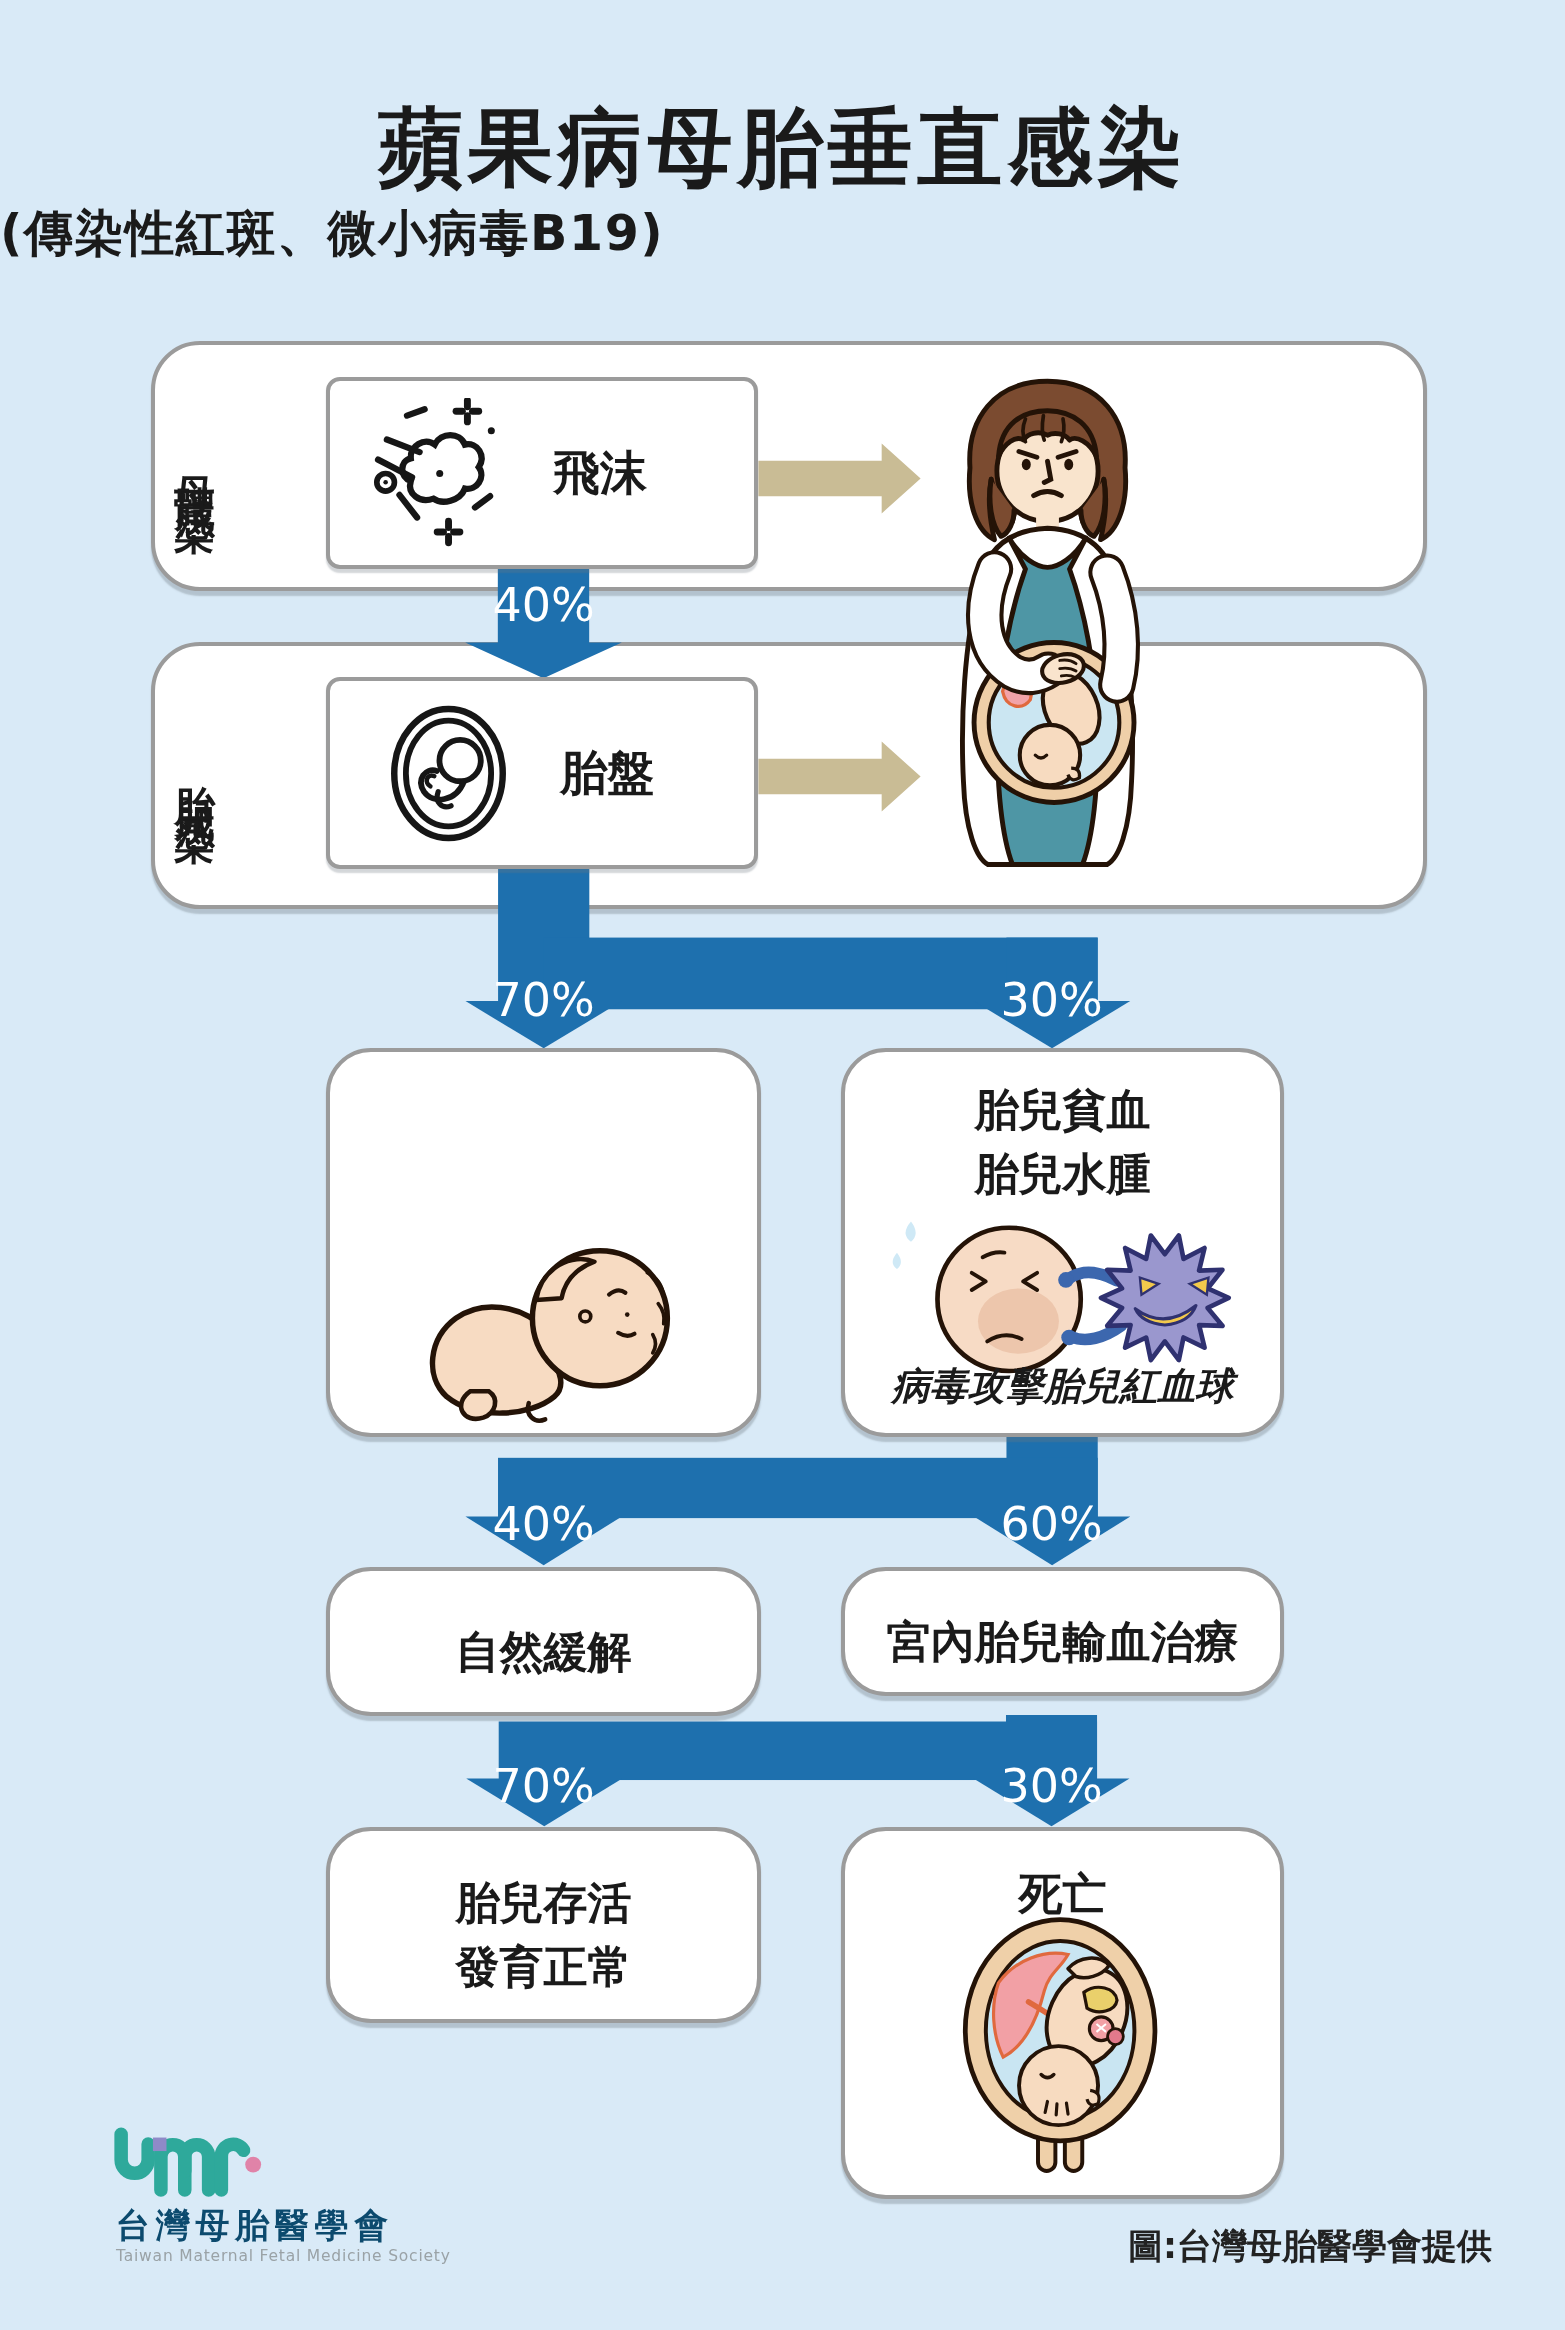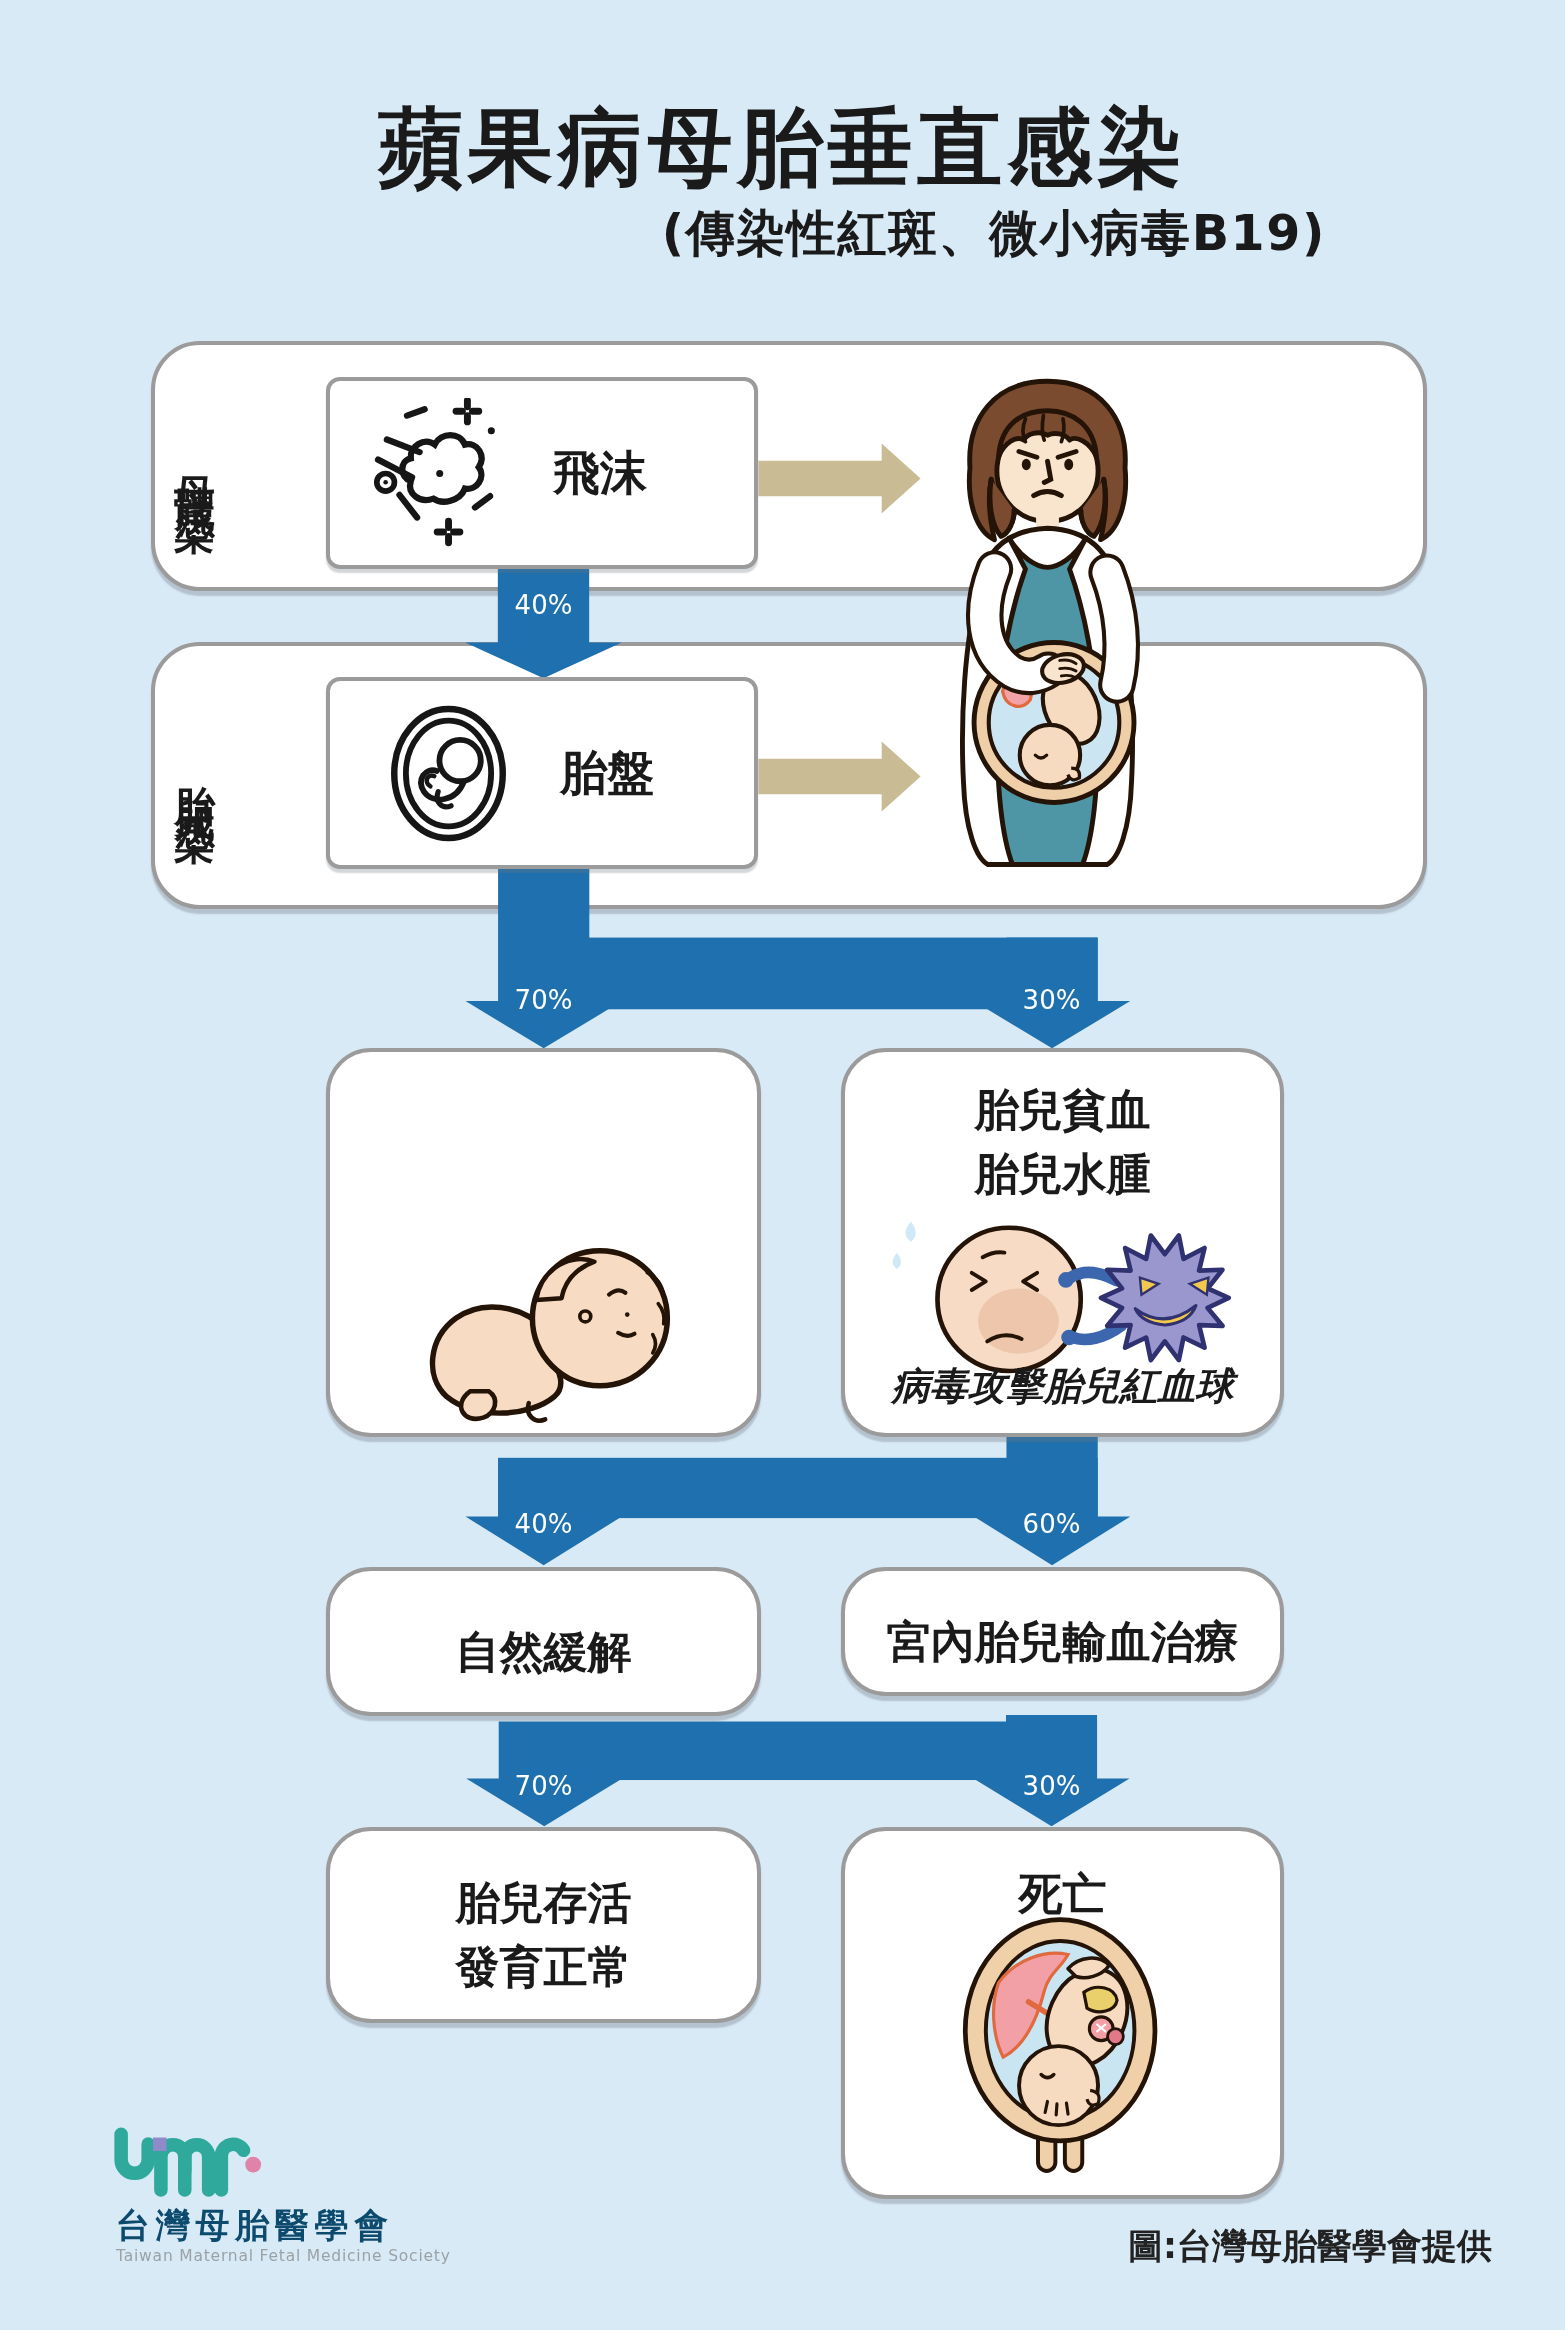--- a/index.html
+++ b/index.html
@@ -7,38 +7,38 @@
     --box-border:#9B9B9B; --text:#1A1A1A;
     --logo-teal:#2EA99B; --logo-purple:#8F8AC8; --logo-pink:#E083A8;
   }
   *{margin:0;padding:0;box-sizing:border-box;}
   html,body{width:1565px;height:2330px;}
   body{background:var(--background);font-family:"DejaVu Sans","Liberation Sans",sans-serif;color:var(--text);}
   #poster{position:relative;width:1565px;height:2330px;overflow:hidden;}
 
   .title{position:absolute;left:0;top:91px;width:1565px;text-align:center;
          font-size:85px;font-weight:bold;letter-spacing:4.9px;}
-  .subtitle{position:absolute;left:0;top:201px;width:1326px;text-align:right;
+  .subtitle{position:absolute;left:0;top:201px;width:1326px;text-align:left;
          font-size:49px;font-weight:bold;letter-spacing:1.6px;}
 
   .outer-box{position:absolute;background:#fff;border:4.1px solid var(--box-border);
          border-radius:49px;box-shadow:0 4.1px 1.6px rgba(110,120,130,.35);z-index:1;}
   .inner-box{position:absolute;background:#fff;border:4.1px solid var(--box-border);
          border-radius:14px;box-shadow:0 3.3px 1.6px rgba(110,120,130,.3);z-index:3;
          display:flex;align-items:center;}
   .side-label{position:absolute;z-index:2;display:flex;align-items:center;justify-content:center;
          writing-mode:vertical-rl;text-orientation:upright;font-size:41px;font-weight:bold;
          letter-spacing:11.4px;}
   .item-label{font-size:47px;font-weight:bold;margin-left:34px;}
 
   .blk-arrow{position:absolute;z-index:2;}
   .blue-fill{fill:var(--arrow-blue);}
   .tan-fill{fill:var(--arrow-tan);}
   .pct{position:absolute;z-index:4;width:147px;height:41px;line-height:41px;text-align:center;
-       color:#fff;font-size:26px;font-weight:normal;}
+       color:#fff;font-size:46px;font-weight:normal;}
 
   .node-box{position:absolute;background:#fff;border:4.1px solid var(--box-border);
        border-radius:45px;box-shadow:0 4.1px 1.6px rgba(110,120,130,.35);z-index:3;text-align:center;}
   .node-title{font-size:44px;font-weight:bold;line-height:1.45;margin-top:20px;}
   .node-caption{position:absolute;left:0;bottom:21px;width:100%;text-align:center;
        font-size:38px;font-weight:bold;font-style:italic;}
   .illu{position:absolute;z-index:4;}
 
   .logo-zh{position:absolute;left:116px;top:2203px;font-size:34px;font-weight:bold;
        color:#0c4a6e;letter-spacing:5.7px;}

